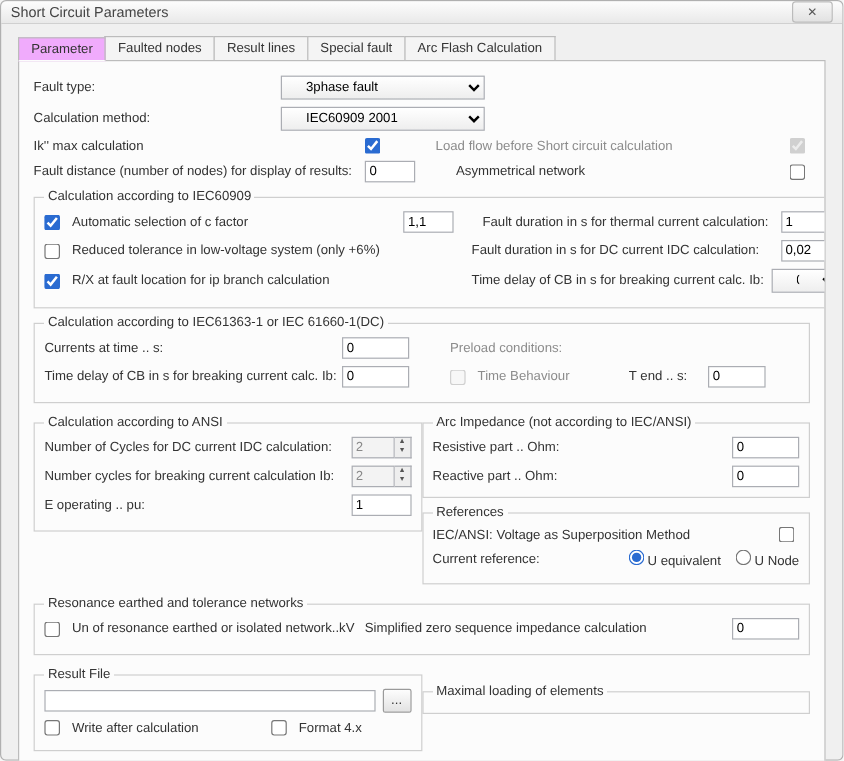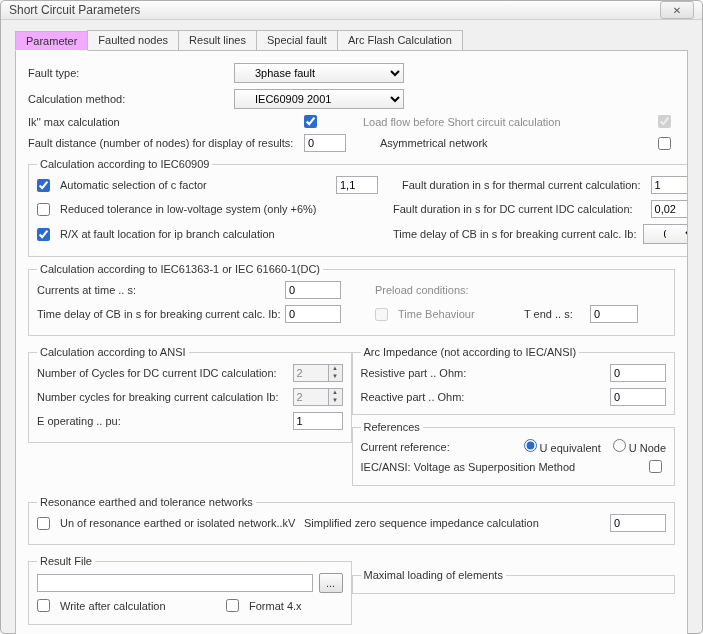--- a/index.html
+++ b/index.html
@@ -282,29 +282,29 @@
               <input class="txt" style="width: 56px;" value="0">
             </div>
             <div class="row">
               <span class="lbl" style="flex:1">Reactive part .. Ohm:</span>
               <input class="txt" style="width: 56px;" value="0">
             </div>
           </fieldset>
           <fieldset class="gb" style="margin-top:2px">
             <legend>References</legend>
             <div class="row">
+              <span class="lbl" style="flex:1">IEC/ANSI: Voltage as Superposition Method</span>
+              <input type="checkbox" class="flat" style="">
+            </div>
+            <div class="row">
               <span class="lbl">Current reference:</span>
               <span style="flex:1"></span>
               <label><input type="radio" name="cr" checked="" style=""><span>U equivalent</span></label>
               <label><input type="radio" name="cr" style=""><span>U Node</span></label>
             </div>
-            <div class="row">
-              <span class="lbl" style="flex:1">IEC/ANSI: Voltage as Superposition Method</span>
-              <input type="checkbox" class="flat" style="">
-            </div>
           </fieldset>
         </div>
       </div>
 
       <fieldset class="gb">
         <legend>Resonance earthed and tolerance networks</legend>
         <div class="row">
           <input type="checkbox" class="flat" style="">
           <span class="lbl" style="flex:1">Un of resonance earthed or isolated network..kV</span>
           <span class="lbl" style="width:300px">Simplified zero sequence impedance calculation</span>

